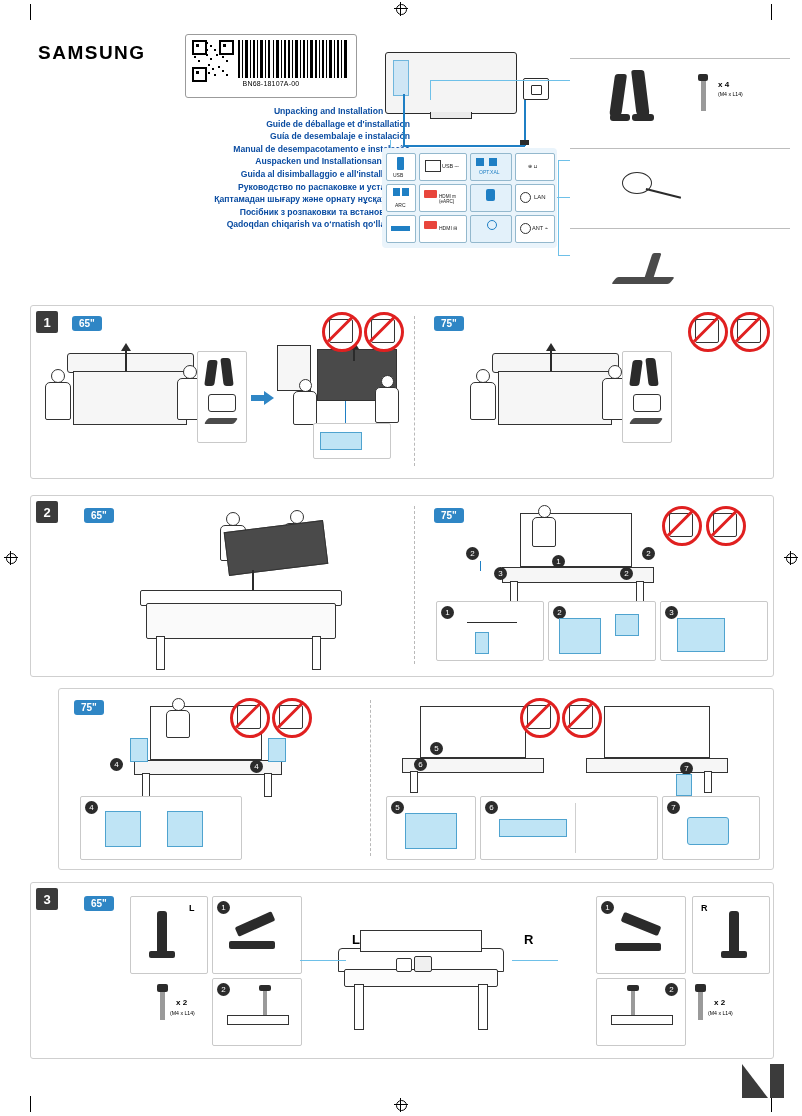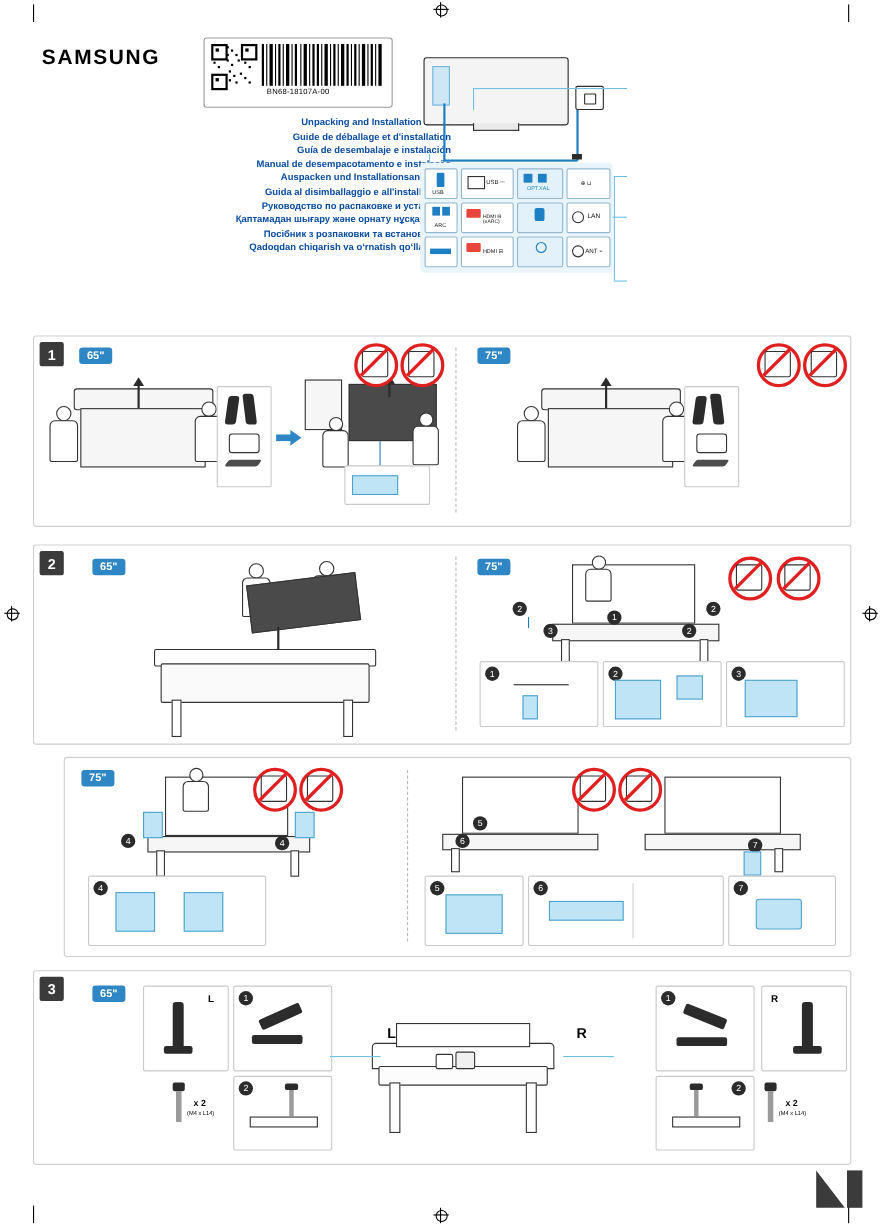--- a/index.html
+++ b/index.html
@@ -263,20 +263,48 @@
         <div class="portcell blue" style="left:84px;width:40px;">
           <span style="position:absolute;left:16px;top:4px;width:8px;height:8px;border:1px solid #1f7fc4;border-radius:50%;"></span>
         </div>
         <div class="portcell" style="left:129px;width:38px;">
           <span style="position:absolute;left:4px;top:7px;width:9px;height:9px;border:1px solid #333;border-radius:50%;"></span>
           <span class="plabel" style="left:16px;top:9px;font-size:5.6px;">ANT ⌁</span>
         </div>
       </div>
     </div>
 
+    <div class="acc">
+      <div class="accdiv" style="top:20px;"></div>
+      <div class="accdiv" style="top:110px;"></div>
+      <div class="accdiv" style="top:190px;"></div>
+
+      <div style="position:absolute;left:40px;top:30px;width:90px;height:60px;">
+        <div style="position:absolute;left:2px;top:6px;width:12px;height:44px;background:#2b2b2b;border-radius:4px 4px 8px 8px;transform:skewX(-8deg);"></div>
+        <div style="position:absolute;left:24px;top:2px;width:13px;height:48px;background:#2b2b2b;border-radius:4px 4px 9px 9px;transform:skewX(7deg);"></div>
+        <div style="position:absolute;left:0px;top:46px;width:20px;height:7px;background:#2b2b2b;border-radius:3px;"></div>
+        <div style="position:absolute;left:22px;top:46px;width:22px;height:7px;background:#2b2b2b;border-radius:3px;"></div>
+      </div>
+      <div style="position:absolute;left:125px;top:36px;width:16px;height:40px;">
+        <div style="position:absolute;left:3px;top:0;width:10px;height:7px;background:#2b2b2b;border-radius:2px;"></div>
+        <div style="position:absolute;left:5.5px;top:7px;width:5px;height:30px;background:#9a9a9a;"></div>
+      </div>
+      <div class="screwlabel" style="left:148px;top:42px;">x 4</div>
+      <div class="screwsub" style="left:148px;top:53px;">(M4 x L14)</div>
+
+      <div style="position:absolute;left:48px;top:130px;width:70px;height:40px;">
+        <div style="position:absolute;left:4px;top:4px;width:28px;height:20px;border:1.6px solid #2b2b2b;border-radius:50% 50% 50% 50%;"></div>
+        <div style="position:absolute;left:28px;top:20px;width:36px;height:1.6px;background:#2b2b2b;transform:rotate(14deg);transform-origin:left center;"></div>
+      </div>
+
+      <div style="position:absolute;left:44px;top:215px;width:80px;height:40px;">
+        <div style="position:absolute;left:0;top:24px;width:58px;height:7px;background:#4b4b4b;border-radius:2px;transform:skewX(-38deg);"></div>
+        <div style="position:absolute;left:34px;top:0px;width:9px;height:28px;background:#4b4b4b;border-radius:2px;transform:skewX(-18deg);"></div>
+      </div>
+    </div>
   </div>
 
   <div class="stepbox" style="left:30px;top:305px;width:742px;height:172px;"></div>
   <div class="stepnum" style="left:36px;top:311px;">1</div>
   <div class="vdash" style="left:414px;top:316px;height:150px;"></div>
 
   <div class="sizetag" style="left:72px;top:316px;">65"</div>
   <div style="position:absolute;left:45px;top:345px;width:360px;height:120px;">
 
     <div class="panel" style="left:22px;top:8px;width:125px;height:18px;border-radius:3px;"></div>

